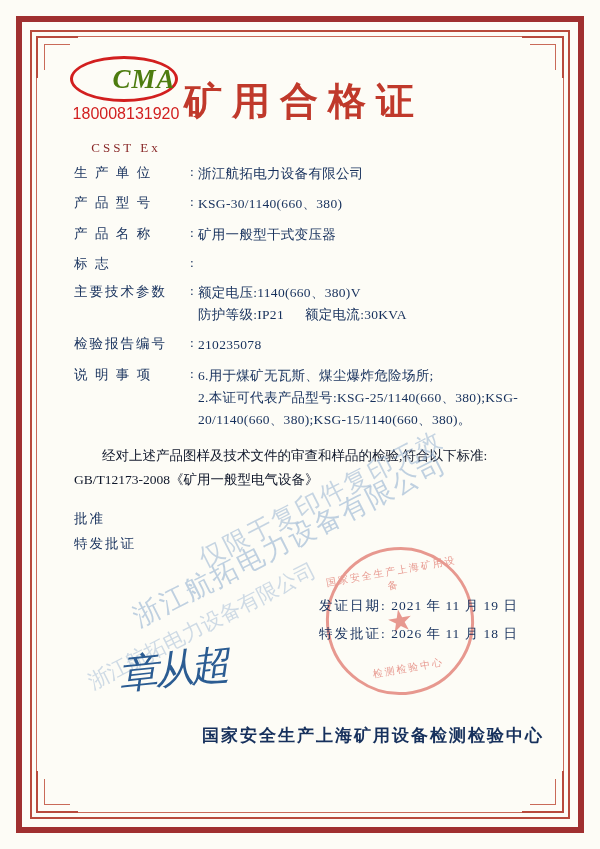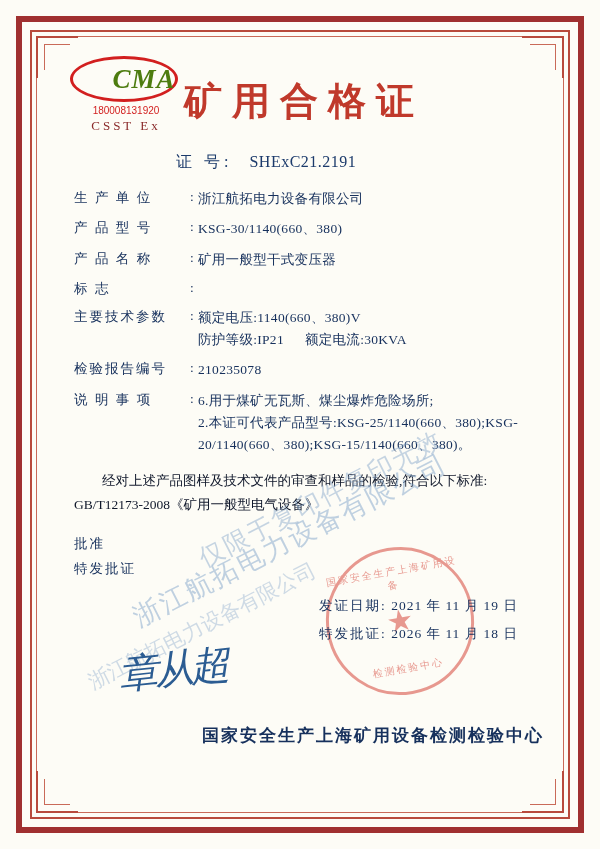--- a/index.html
+++ b/index.html
@@ -107,31 +107,31 @@
     font-family: "Liberation Serif", serif;
     font-weight: bold;
     font-size: 27px;
     letter-spacing: 1px;
     color: #4d7c0f;
     font-style: italic;
     margin-left: 20px;
   }
   .cma-number {
     color: #d21f1f;
-    font-size: 10px;
+    font-size: 16px;
     letter-spacing: 0px;
     text-align: center;
     margin-top: 3px;
     font-family: "Liberation Sans", sans-serif;
   }
   .cma-sub {
     color: #8a2a2a;
     font-size: 13px;
     text-align: center;
-    margin-top: 2px;
+    margin-top: 17px;
     letter-spacing: 3px;
     font-family: "Liberation Serif", serif;
   }
   .doc-title {
     position: absolute;
     left: 128px;
     top: 24px;
     font-family: "Liberation Serif", serif;
     font-size: 38px;
     font-weight: bold;
@@ -341,24 +341,20 @@
       <div class="cma-logo">
         <div class="cma-oval">
           <div class="cma-text">CMA</div>
         </div>
         <div class="cma-number">180008131920</div>
         <div class="cma-sub">CSST  Ex</div>
       </div>
       <div class="doc-title">矿用合格证</div>
     </div>
 
-    <div class="cert-no-row">
-      <span class="lbl">证 号:</span>
-      <span class="val">SHExC21.2191</span>
-    </div>
 
     <div class="fields">
 
       <div class="row">
         <div class="label">生 产 单 位</div>
         <div class="colon">:</div>
         <div class="value">浙江航拓电力设备有限公司</div>
       </div>
 
       <div class="row">

